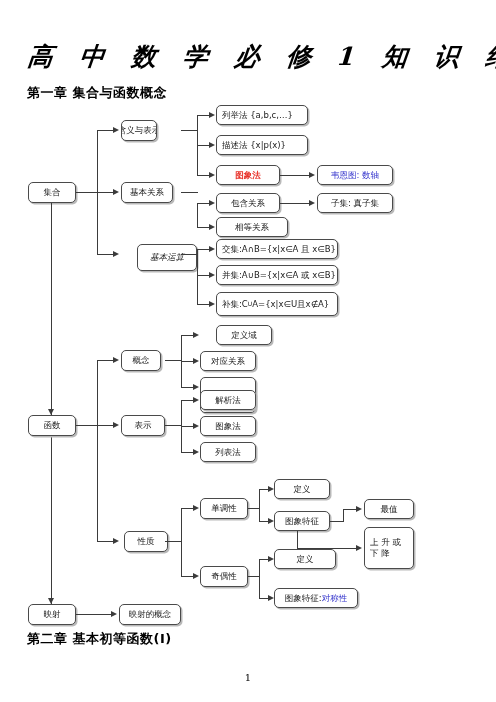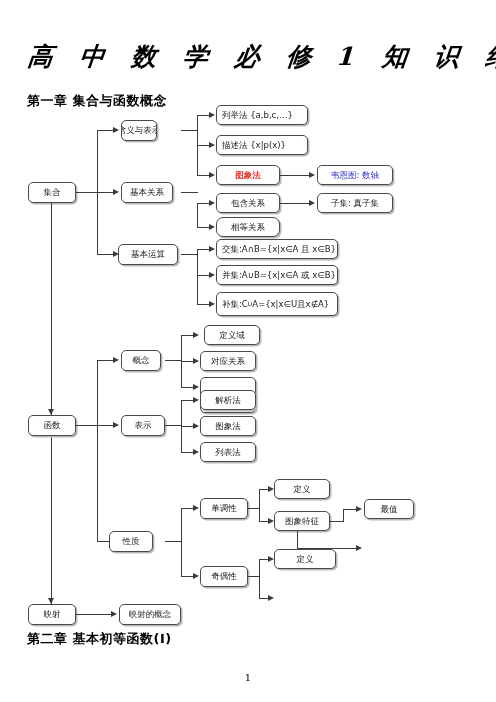--- a/index.html
+++ b/index.html
@@ -32,21 +32,21 @@
   }
 
   .chapter{
     position:absolute;
     font-family:"DejaVu Sans","Liberation Sans",sans-serif;
     font-size:13px;
     font-weight:bold;
     white-space:nowrap;
     letter-spacing:0.5px;
   }
-  #chapter-1{ left:27px; top:92px; }
+  #chapter-1{ left:27px; top:84px; }
   #chapter-2{ left:27px; top:630px; }
 
   #page-number{
     position:absolute;
     left:0; top:672px;
     width:496px;
     text-align:center;
     font-size:10px;
     font-family:"DejaVu Serif","Liberation Serif",serif;
   }
@@ -149,27 +149,27 @@
 
   <div class="hline" style="left:181px; top:192px; width:17px;"></div>
   <div class="vline" style="left:197px; top:203px; height:24px;"></div>
 
   <div class="hline" style="left:197px; top:203px; width:13px;"></div>
   <div class="arrow-r" style="left:209px; top:199.5px;"></div>
   <div class="hline" style="left:197px; top:227px; width:13px;"></div>
   <div class="arrow-r" style="left:209px; top:223.5px;"></div>
 
   <div class="node center" style="left:216px; top:193px; width:64px; height:20px;">包含关系</div>
-  <div class="node center" style="left:216px; top:217px; width:64px; height:20px;border-radius:7px;">相等关系</div>
+  <div class="node center" style="left:216px; top:217px; width:72px; height:20px;">相等关系</div>
 
   <div class="hline" style="left:280px; top:203px; width:30px;"></div>
   <div class="arrow-r" style="left:309px; top:199.5px;"></div>
   <div class="node center" style="left:317px; top:193px; width:76px; height:20px;">子集:  真子集</div>
 
-  <div class="node center" style="left:118px; top:244px; width:60px; height:21px;">基本运算</div>
+  <div class="node center" style="left:137px; top:244px; width:60px; height:27px;font-style:italic;">基本运算</div>
 
   <div class="hline" style="left:181px; top:254px; width:17px;"></div>
   <div class="vline" style="left:197px; top:249px; height:55px;"></div>
 
   <div class="hline" style="left:197px; top:249px; width:13px;"></div>
   <div class="arrow-r" style="left:209px; top:245.5px;"></div>
   <div class="hline" style="left:197px; top:275px; width:13px;"></div>
   <div class="arrow-r" style="left:209px; top:271.5px;"></div>
   <div class="hline" style="left:197px; top:304px; width:13px;"></div>
   <div class="arrow-r" style="left:209px; top:300.5px;"></div>
@@ -205,41 +205,41 @@
   <div class="hline" style="left:165px; top:360px; width:17px;"></div>
   <div class="vline" style="left:181px; top:335px; height:52px;"></div>
 
   <div class="hline" style="left:181px; top:335px; width:13px;"></div>
   <div class="arrow-r" style="left:193px; top:331.5px;"></div>
   <div class="hline" style="left:181px; top:361px; width:13px;"></div>
   <div class="arrow-r" style="left:193px; top:357.5px;"></div>
   <div class="hline" style="left:181px; top:387px; width:13px;"></div>
   <div class="arrow-r" style="left:193px; top:383.5px;"></div>
 
-  <div class="node center" style="left:204px; top:325px; width:56px; height:20px;">定义域</div>
+  <div class="node center" style="left:216px; top:325px; width:56px; height:20px;">定义域</div>
   <div class="node center" style="left:200px; top:351px; width:56px; height:20px;">对应关系</div>
   <div class="node center" style="left:200px; top:377px; width:56px; height:36px;">值域</div>
 
   <div class="node center" style="left:121px; top:415px; width:44px; height:21px;">表示</div>
 
   <div class="hline" style="left:165px; top:425px; width:17px;"></div>
   <div class="vline" style="left:181px; top:400px; height:52px;"></div>
 
   <div class="hline" style="left:181px; top:400px; width:13px;"></div>
   <div class="arrow-r" style="left:193px; top:396.5px;"></div>
   <div class="hline" style="left:181px; top:426px; width:13px;"></div>
   <div class="arrow-r" style="left:193px; top:422.5px;"></div>
   <div class="hline" style="left:181px; top:452px; width:13px;"></div>
   <div class="arrow-r" style="left:193px; top:448.5px;"></div>
 
   <div class="node center" style="left:200px; top:390px; width:56px; height:20px;">解析法</div>
   <div class="node center" style="left:200px; top:416px; width:56px; height:20px;">图象法</div>
   <div class="node center" style="left:200px; top:442px; width:56px; height:20px;">列表法</div>
 
-  <div class="node center" style="left:109px; top:531px; width:44px; height:21px;font-family:Liberation Serif, serif;">性质</div>
+  <div class="node center" style="left:124px; top:531px; width:44px; height:21px;font-family:Liberation Serif, serif;">性质</div>
 
   <div class="hline" style="left:165px; top:541px; width:17px;"></div>
   <div class="vline" style="left:181px; top:508px; height:68px;"></div>
 
   <div class="hline" style="left:181px; top:508px; width:13px;"></div>
   <div class="arrow-r" style="left:193px; top:504.5px;"></div>
   <div class="hline" style="left:181px; top:576px; width:13px;"></div>
   <div class="arrow-r" style="left:193px; top:572.5px;"></div>
 
   <div class="node center" style="left:200px; top:498px; width:48px; height:21px;">单调性</div>
@@ -256,31 +256,36 @@
 
   <div class="hline" style="left:330px; top:521px; width:14px;"></div>
   <div class="vline" style="left:343px; top:509px; height:12px;"></div>
   <div class="hline" style="left:343px; top:509px; width:14px;"></div>
   <div class="arrow-r" style="left:356px; top:505.5px;"></div>
   <div class="node center" style="left:364px; top:499px; width:50px; height:20px;">最值</div>
 
   <div class="vline" style="left:297px; top:531px; height:18px;"></div>
   <div class="hline" style="left:297px; top:548px; width:60px;"></div>
   <div class="arrow-r" style="left:356px; top:544.5px;"></div>
+  <div class="node wrap" style="left:364px; top:527px; width:50px; height:42px; align-items:center;">上 升 或 下 降</div>
 
   <div class="node center" style="left:200px; top:566px; width:48px; height:21px;">奇偶性</div>
 
   <div class="hline" style="left:248px; top:576px; width:12px;"></div>
   <div class="vline" style="left:259px; top:559px; height:40px;"></div>
   <div class="hline" style="left:259px; top:559px; width:10px;"></div>
   <div class="arrow-r" style="left:268px; top:555.5px;"></div>
   <div class="hline" style="left:259px; top:598px; width:10px;"></div>
   <div class="arrow-r" style="left:268px; top:594.5px;"></div>
 
   <div class="node center" style="left:274px; top:549px; width:62px; height:20px;">定义</div>
+  <div class="node center" style="left:274px; top:588px; width:84px; height:20px;">
+    <span>图象特征:</span>
+      <span class="blue-part">对称性</span>
+  </div>
 
   <div class="node center" style="left:28px; top:604px; width:48px; height:21px;">映射</div>
   <div class="hline" style="left:76px; top:614px; width:36px;"></div>
   <div class="arrow-r" style="left:111px; top:610.5px;"></div>
   <div class="node center" style="left:119px; top:604px; width:62px; height:21px;">映射的概念</div>
 
   <div class="chapter" id="chapter-2">第二章  基本初等函数(Ⅰ)</div>
 
   <div id="page-number">1</div>
 

